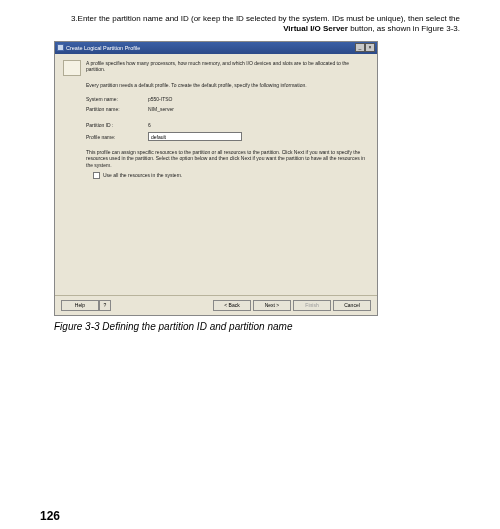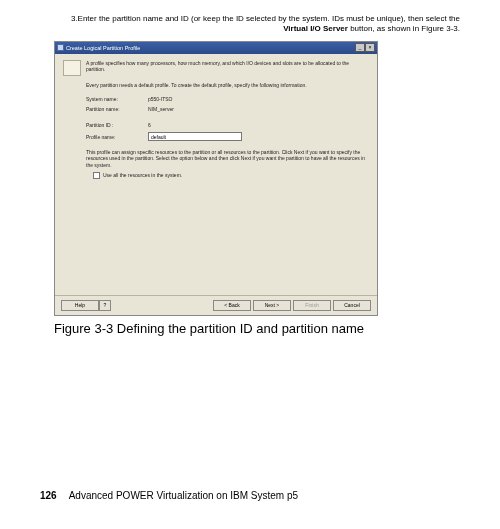--- a/index.html
+++ b/index.html
@@ -100,27 +100,27 @@
     border:0.5px solid #888;
     display:flex; align-items:center; justify-content:center;
     min-width:38px;
     color:#000;
   }
   .btn.disabled { color:#999; }
   .help-wrap { display:flex; gap:0;}
   .help-arrow { min-width:12px; padding:0;}
   .nav-group { display:flex; gap:2px; }
   .caption {
-    font-size:13px; 
+    font-size:10px; font-style:italic;
     margin: 5px 0 0 14px;
   }
   .footer {
     position:absolute;
-    left:40px; bottom:28px;
-    font-size:10px;
+    left:40px; bottom:6px;
+    font-size:12px;
     display:flex; gap:12px; align-items:flex-start;
   }
   .page-num { font-weight:bold; }
 </style>
 </head>
 <body>
 
 <div class="instruction">
   <span class="num">3.</span><span>Enter the partition name and ID (or keep the ID selected by the system. IDs must be unique), then select the </span><b>Virtual I/O Server</b><span> button, as shown in Figure 3-3.</span>
 </div>
@@ -185,14 +185,13 @@
       <div class="btn disabled">Finish</div>
       <div class="btn">Cancel</div>
     </div>
   </div>
 </div>
 
 <div class="caption">Figure 3-3   Defining the partition ID and partition name</div>
 
 <div class="footer">
   <span class="page-num">126</span>
-  <span>Advanced POWER Virtualization on IBM System p5</span>
 </div>
 
 </body></html>

